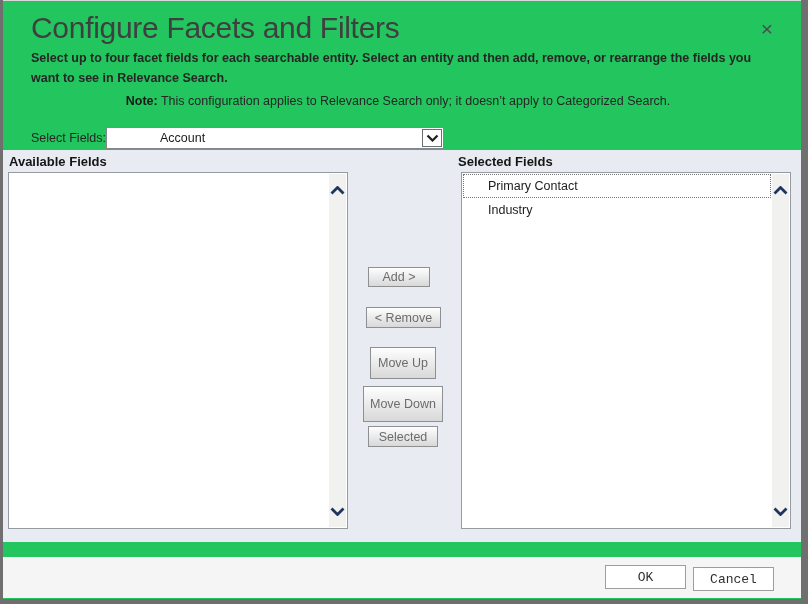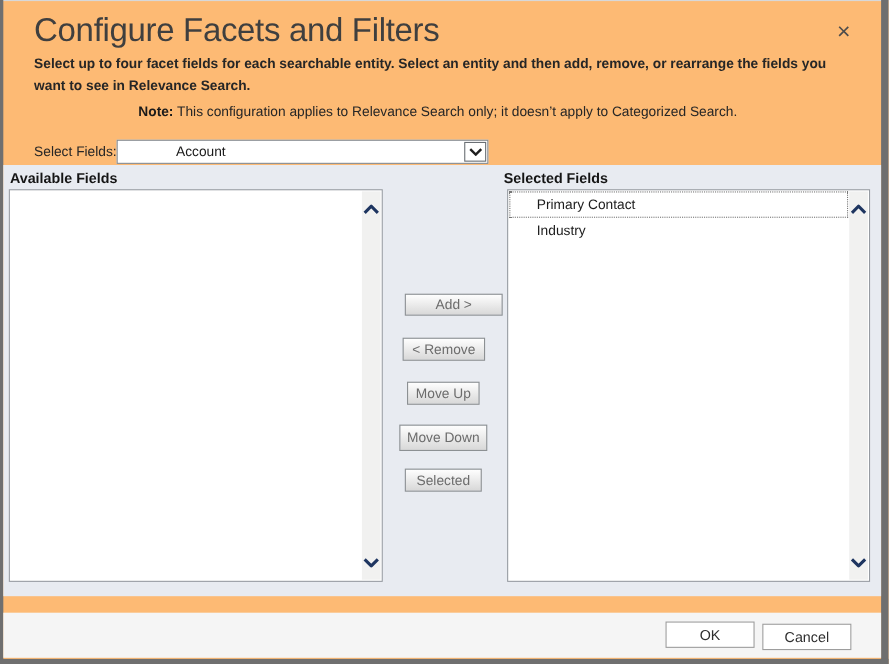--- a/index.html
+++ b/index.html
@@ -1,19 +1,19 @@
 <!DOCTYPE html>
 <html><head>
 <meta charset="utf-8">
 <style>
   * { margin:0; padding:0; box-sizing:border-box; }
   html,body { background:#ffffff; }
   body { font-family:"Liberation Sans", sans-serif; }
   .window {
-    position:relative; width:808px; height:604px; background:#fdba74; overflow:hidden;
+    position:relative; width:808px; height:604px; background:#22c55e; overflow:hidden;
   }
   
   .edge { position:absolute; background:#6f6f6f; }
   .edge-left  { left:0; top:0; width:3px; height:604px; }
   .edge-right { left:801px; top:0; width:7px; height:604px; }
   .edge-bottom{ left:0; top:599px; width:808px; height:5px; }
   .edge-top   { left:0; top:0; width:808px; height:1px; background:#d8d8d8; }
 
   
   .title { position:absolute; left:31px; top:11px; font-size:30px; font-weight:300;
@@ -52,30 +52,30 @@
   .scroll-down { bottom:6px; }
 
   .items-area { position:absolute; left:1px; top:1px; right:19px; }
   .list-item { height:24px; line-height:22px; padding-left:24px; font-size:12.5px;
                color:#1c1c1c; border:1px solid transparent; white-space:nowrap; overflow:hidden; }
   .list-item.focused { border:1px dotted #767676; }
 
   
   .tbtn { position:absolute; background:linear-gradient(#fefefe,#d8d8d8); border:1px solid #8c9093;
           color:#6c6c6c; font-size:12.5px; font-family:inherit; text-align:center; padding:0; cursor:default; }
-  .btn-add      { left:368px; top:267px; width:89px; height:20px; }
+  .btn-add      { left:368px; top:267px; width:62px; height:20px; }
   .btn-remove   { left:366px; top:307px; width:75px; height:21px; }
-  .btn-moveup   { left:370px; top:347px; width:66px; height:21px; }
-  .btn-movedown { left:363px; top:386px; width:80px; height:24px; }
+  .btn-moveup   { left:370px; top:347px; width:66px; height:32px; }
+  .btn-movedown { left:363px; top:386px; width:80px; height:36px; }
   .btn-default  { left:368px; top:426px; width:70px; height:21px; }
 
   
   .footer-bar { position:absolute; left:3px; top:557px; width:798px; height:41px; background:#f5f5f5; }
   .dlgbtn { position:absolute; width:81px; height:24px; background:#ffffff; border:1px solid #9d9d9d;
-            font-size:13px; color:#2e2e2e; font-family:Liberation Sans, sans-serif; padding:0; cursor:default; }
+            font-size:13px; color:#2e2e2e; font-family:Liberation Mono, monospace; padding:0; cursor:default; }
   .btn-ok     { left:605px; top:565px; }
   .btn-cancel { left:693px; top:536px;margin-top:31px; }
 </style>
 </head>
 <body>
 
 <div class="window">
 
   <div class="edge edge-top"></div>
   <div class="edge edge-left"></div>

